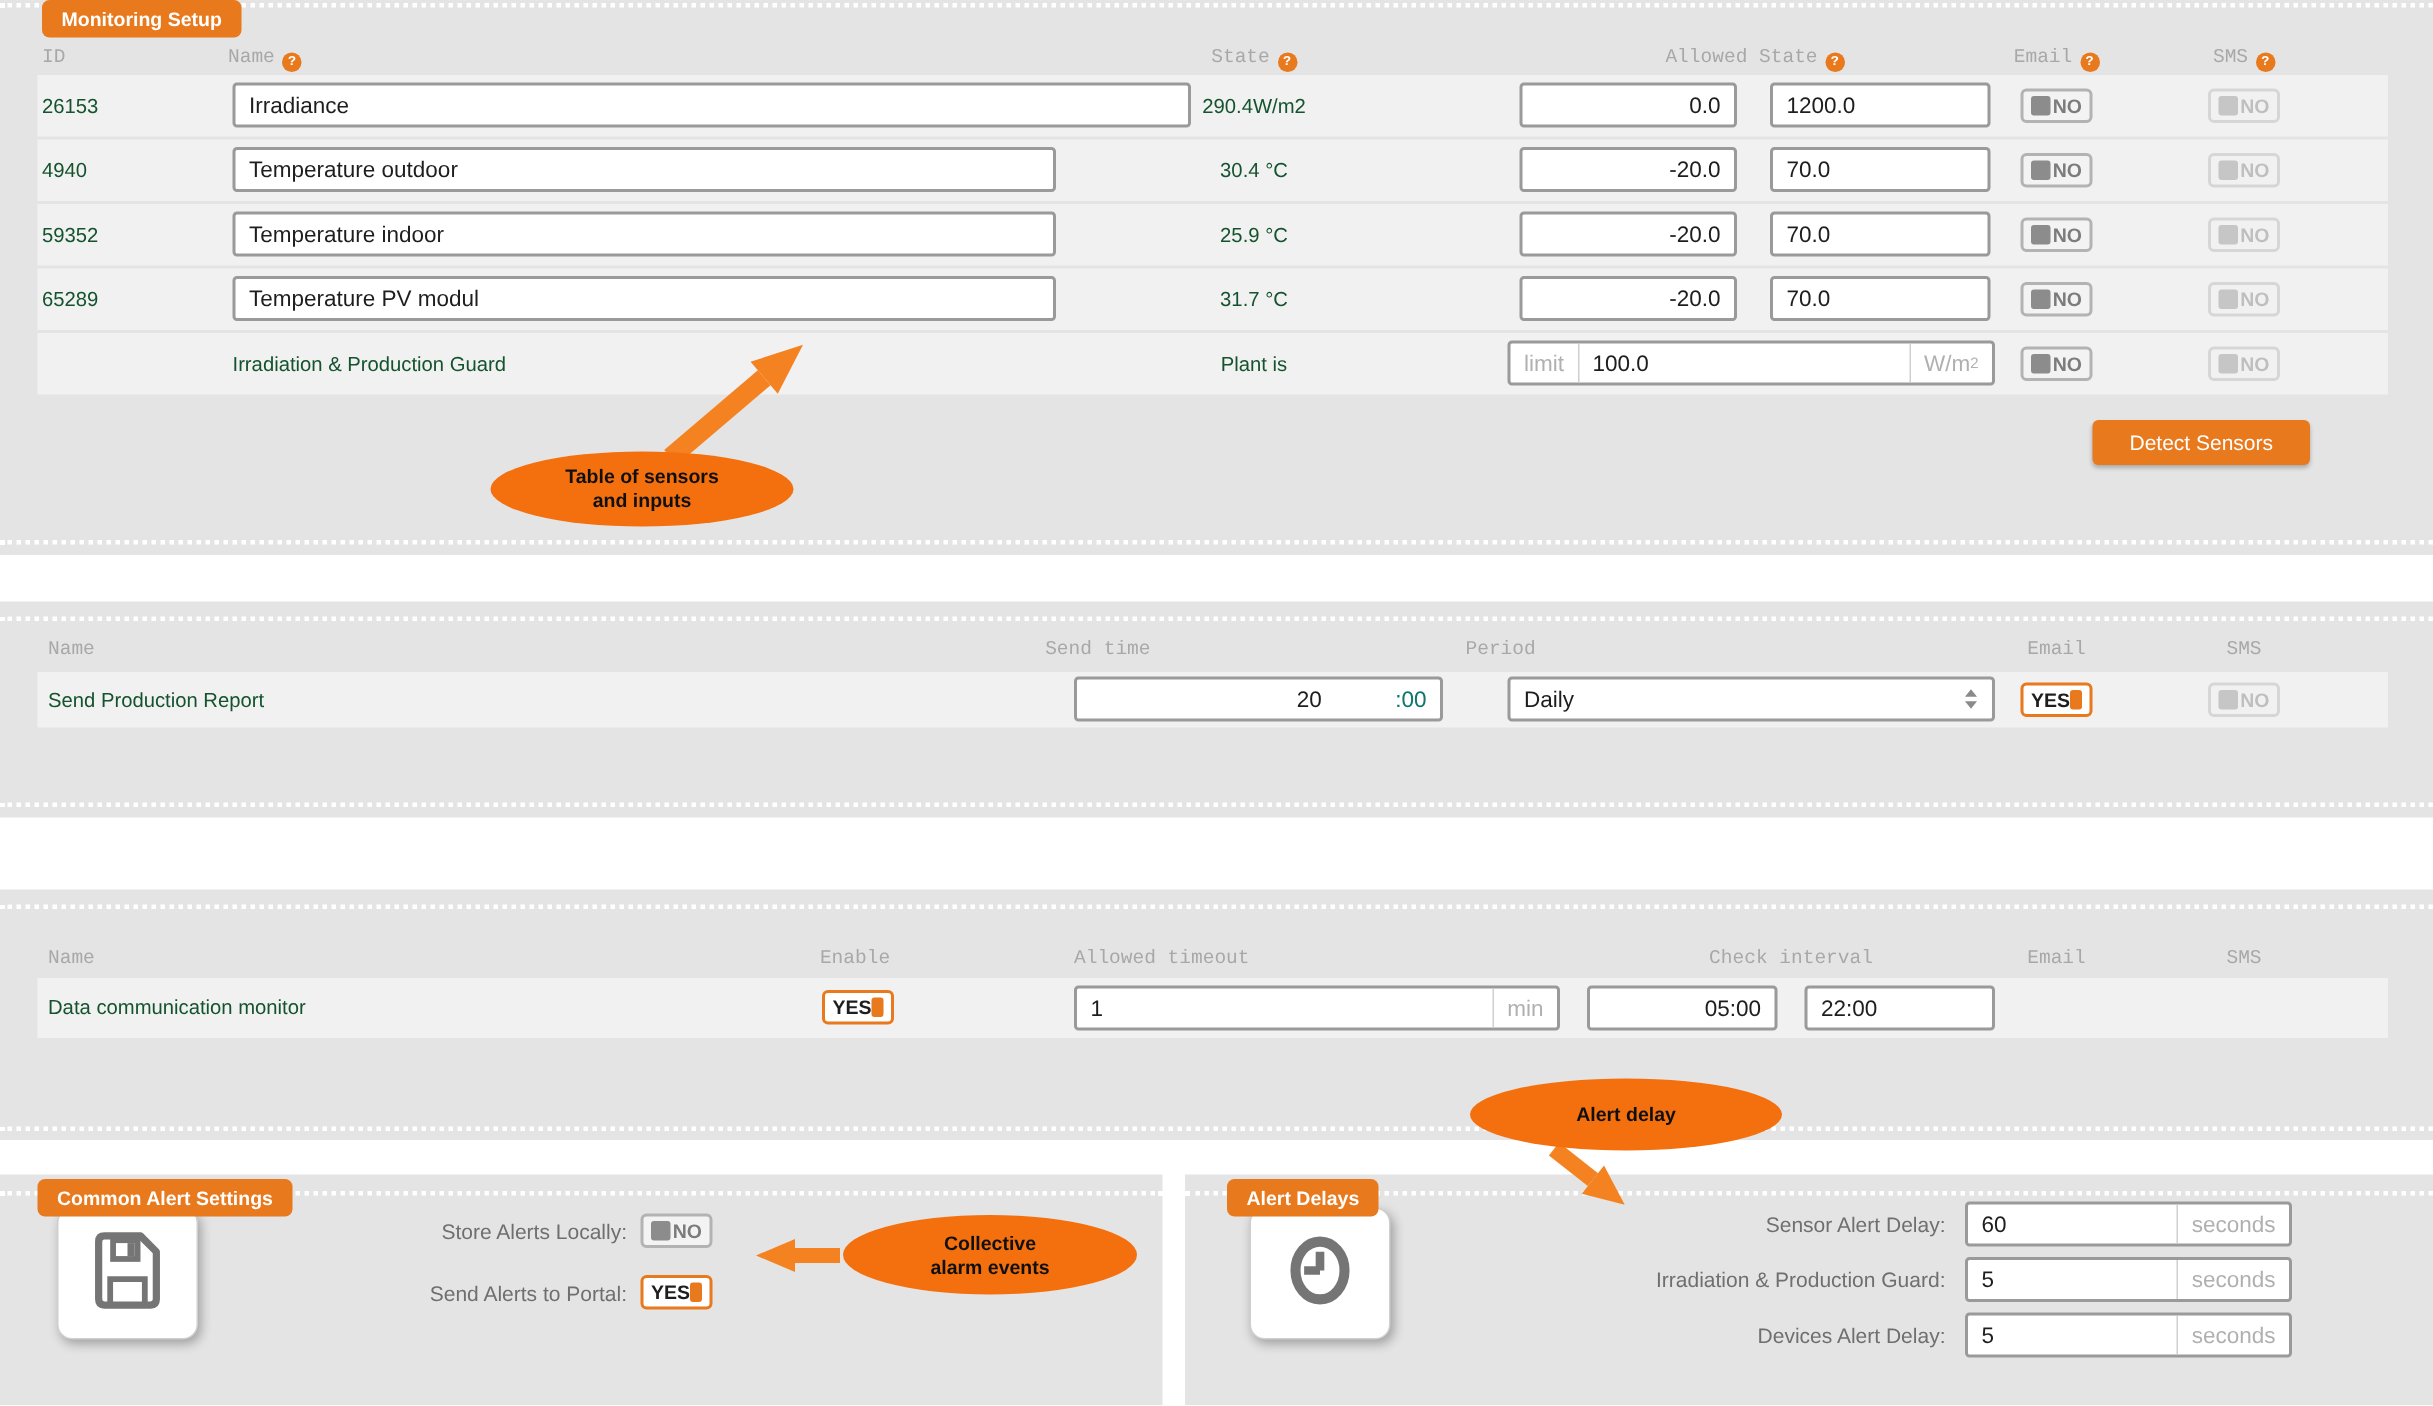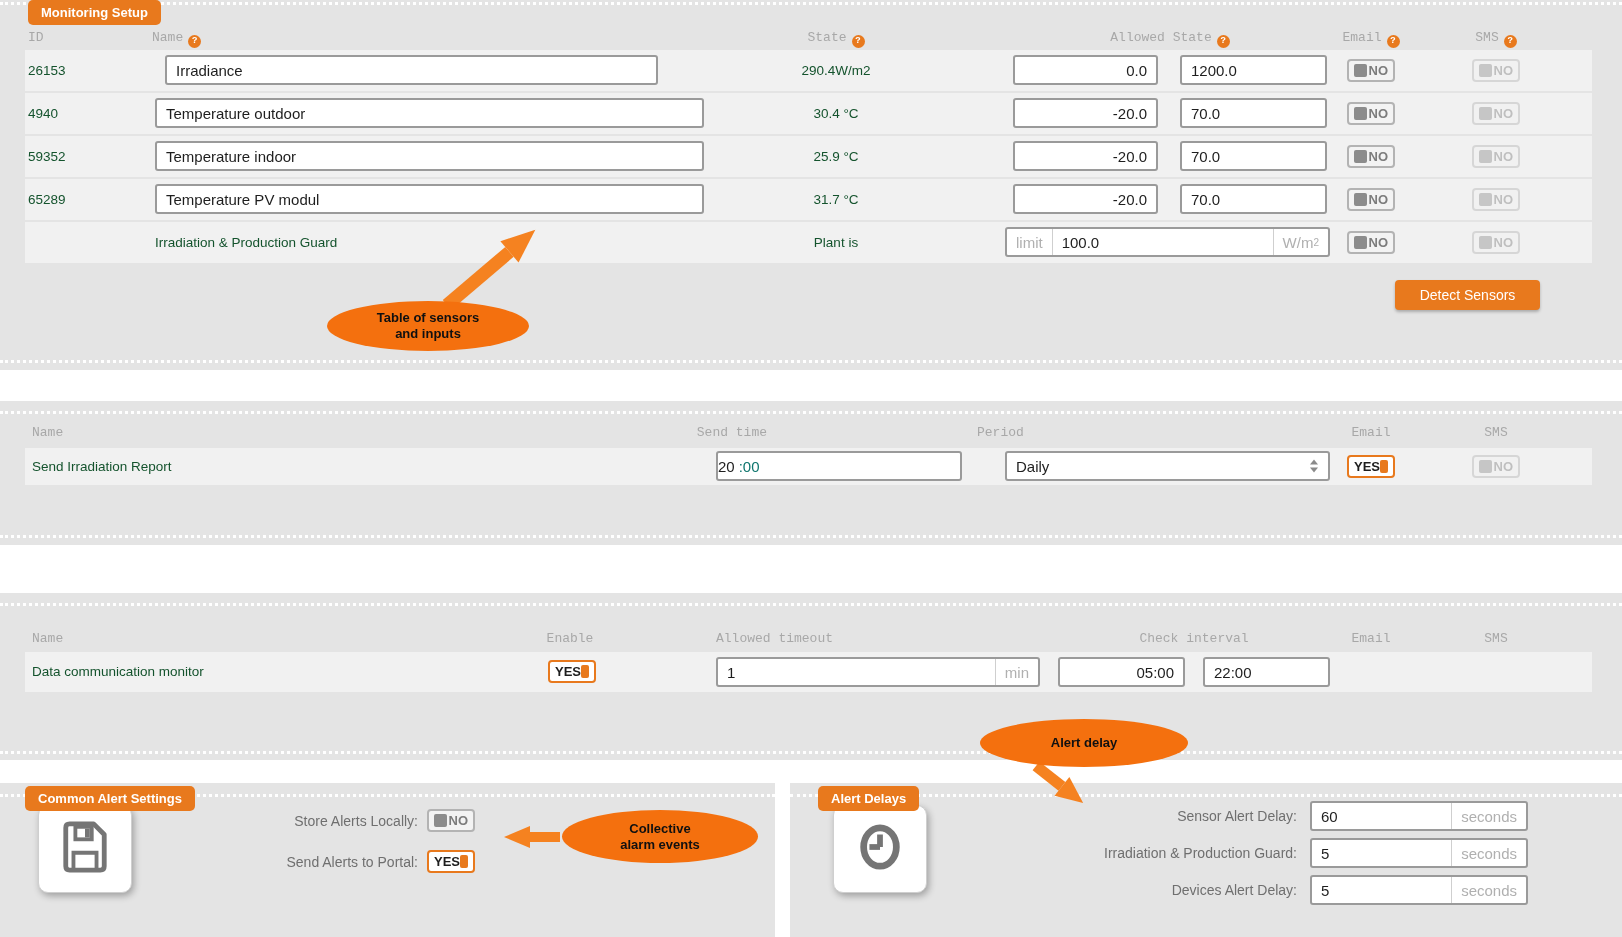--- a/index.html
+++ b/index.html
@@ -66,21 +66,21 @@
 
     <div class="hdr" style="left:28px;top:30px;"><span>ID</span></div>
     <div class="hdr" style="left:152px;top:30px;"><span>Name</span><span class="help">?</span></div>
     <div class="hdr c" style="left:770px;top:30px;width:132px;"><span>State</span><span class="help">?</span></div>
     <div class="hdr c" style="left:1013px;top:30px;width:314px;"><span>Allowed State</span><span class="help">?</span></div>
     <div class="hdr c" style="left:1323px;top:30px;width:96px;text-align:center;"><span>Email</span><span class="help">?</span></div>
     <div class="hdr c" style="left:1448px;top:30px;width:96px;"><span>SMS</span><span class="help">?</span></div>
 
     <div class="row" style="top:50px;height:41px;">
       <div class="cell" style="left:3px;line-height:41px;">26153</div>
-      <input class="inp" style="left: 140px; top: 5px; width: 493px;" value="Irradiance">
+      <input class="inp" style="left: 130px; top: 5px; width: 639px;" value="Irradiance">
       <div class="cell" style="left:745px;width:132px;text-align:center;line-height:41px;">290.4W/m2</div>
       <input class="inp r" style="left: 988px; top: 5px; width: 145px;" value="0.0">
       <input class="inp" style="left: 1155px; top: 5px; width: 147px;" value="1200.0">
       <div class="toggle" style="left:1322px;top:9px;">
           <span class="knob"></span>
           <span class="tl">NO</span>
         </div>
       <div class="toggle dis" style="left:1447px;top:9px;">
           <span class="knob"></span>
           <span class="tl">NO</span>
@@ -165,22 +165,22 @@
     <div class="dots" style="top:10px;"></div>
     <div class="dots" style="top:134px;"></div>
 
     <div class="hdr" style="left:32px;top:24px;">Name</div>
     <div class="hdr r" style="left:615px;top:24px;width:152px;">Send time</div>
     <div class="hdr" style="left:977px;top:24px;">Period</div>
     <div class="hdr c" style="left:1323px;top:24px;width:96px;">Email</div>
     <div class="hdr c" style="left:1448px;top:24px;width:96px;">SMS</div>
 
     <div class="row" style="top:47px;height:37px;">
-      <div class="cell" style="left:7px;line-height:37px;">Send Irradiation Report</div>
-      <div class="combo" style="left:691px;top:3px;width:246px;">
+      <div class="cell" style="left:7px;line-height:37px;">Send Production Report</div>
+      <div class="combo" style="left:691px;top:3px;width:246px;justify-content:flex-end;gap:45px;">
         <span>20</span>
         <span style="color:#0f766e;padding:0 9px 0 4px;">:00</span>
       </div>
       <div class="combo" style="left:980px;top:3px;width:325px;">
         <span class="val">Daily</span>
         <span class="spin">
             <span class="up"></span>
             <span class="dn"></span>
           </span>
       </div>

